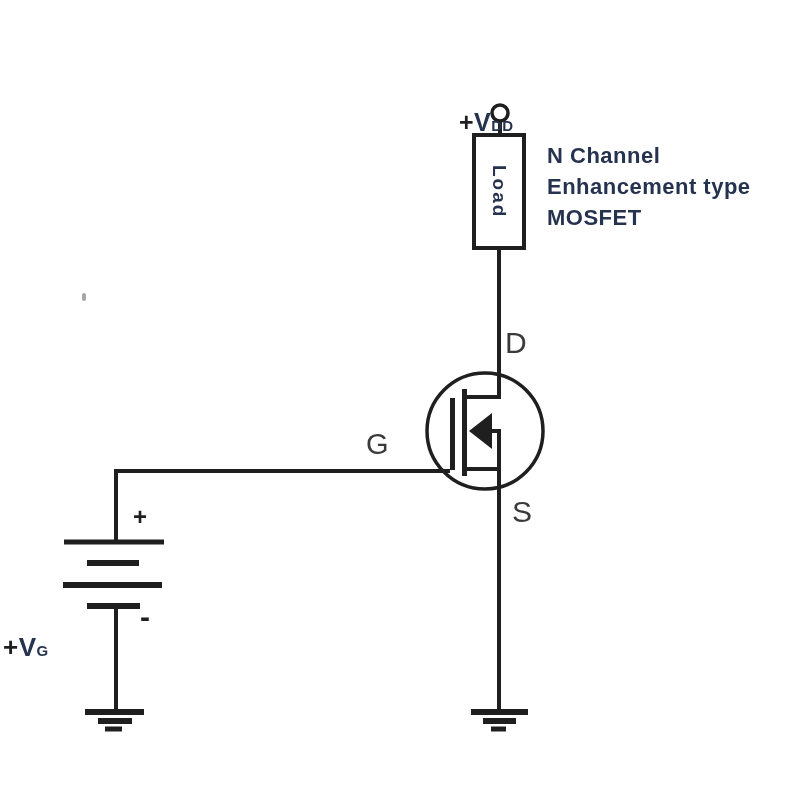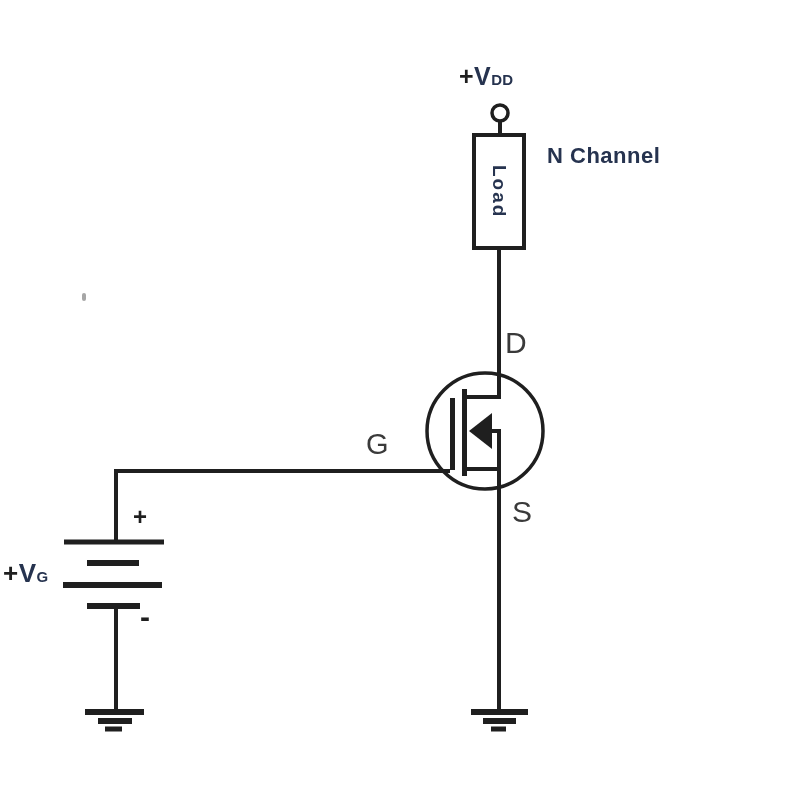--- a/index.html
+++ b/index.html
@@ -21,20 +21,21 @@
     overflow: hidden;
   }
   svg.wires { position: absolute; left: 0; top: 0; }
   .lbl { position: absolute; white-space: nowrap; }
 
   .vdd-label, .vg-label {
     font-weight: bold;
     color: var(--navy);
     font-size: 25px;
     letter-spacing: 0.5px;
+    margin-top: 46px;
   }
   .vg-label { font-size: 26px; }
   .plus-prefix { color: var(--line); font-weight: bold; }
   .sub {
     font-size: 15px;
     font-weight: bold;
     letter-spacing: 0;
   }
 
   .desc {
@@ -140,28 +141,30 @@
   <div class="lbl vdd-label" style="left:459px; top:62px;">
     <span class="plus-prefix">+</span><span>V</span><span class="sub">DD</span>
   </div>
 
   <div class="load-box">
     <span class="load-text">Load</span>
   </div>
 
   <div class="desc">
     <div>N Channel</div>
+    <div>Enhancement type</div>
+    <div>MOSFET</div>
   </div>
 
   <div class="lbl term d-label">D</div>
   <div class="lbl term g-label">G</div>
   <div class="lbl term s-label">S</div>
 
   <div class="lbl batt-plus">+</div>
   <div class="lbl batt-minus">-</div>
 
-  <div class="lbl vg-label" style="left:3px; top:558px;">
+  <div class="lbl vg-label" style="left:3px; top:586px;">
     <span class="plus-prefix">+</span><span>V</span><span class="sub">G</span>
   </div>
 
   <div class="stray-mark"></div>
 
 </div>
 
 </body></html>

